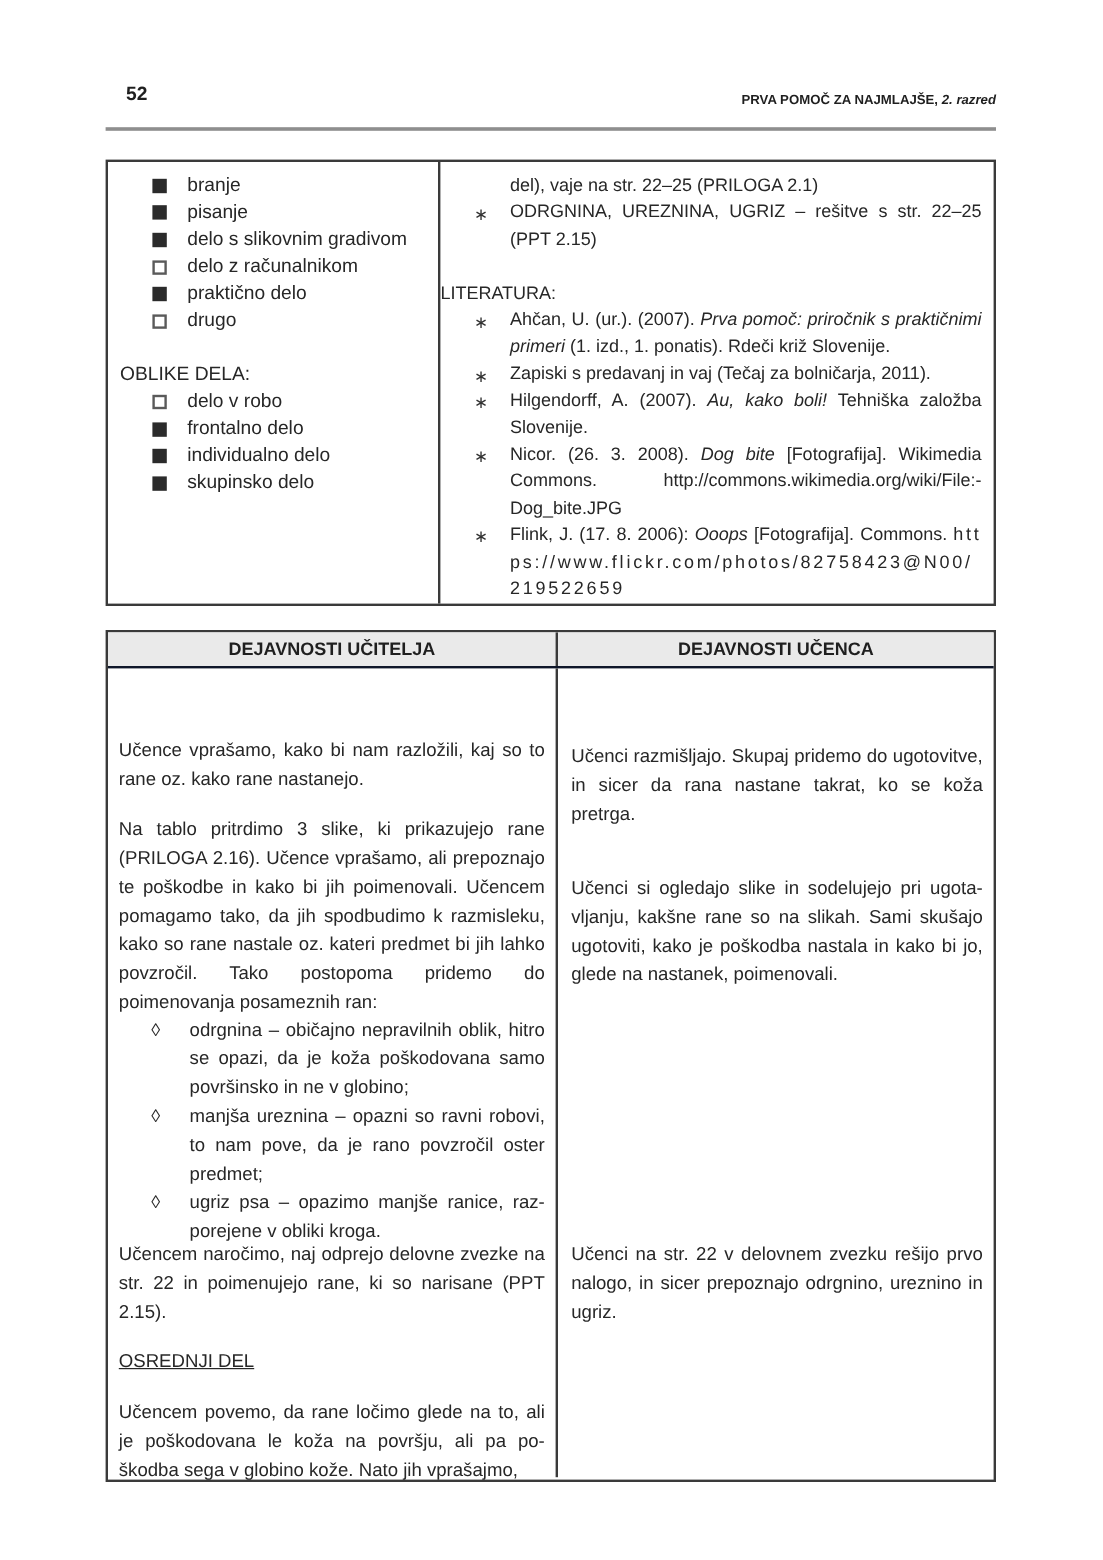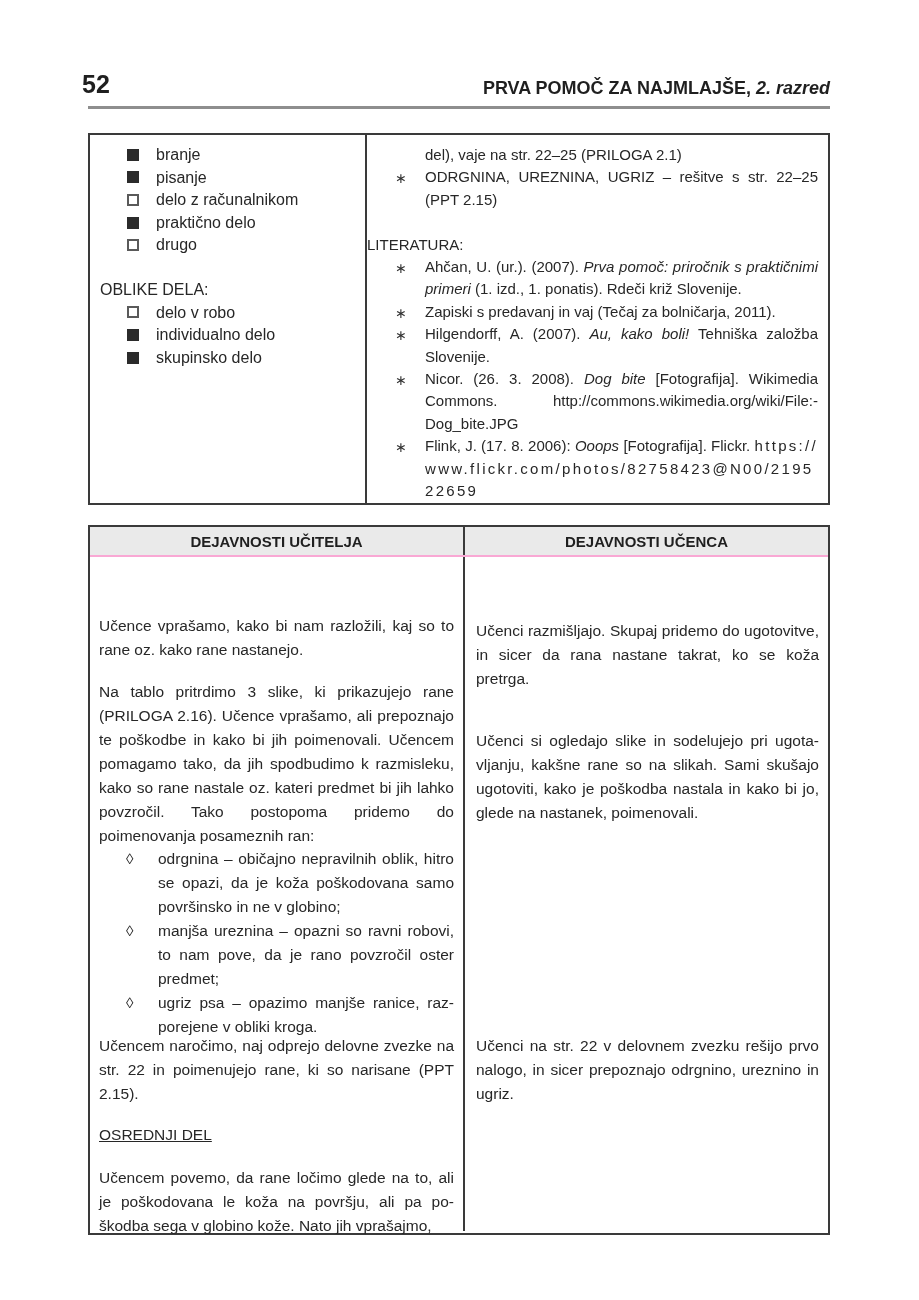--- a/index.html
+++ b/index.html
@@ -8,26 +8,26 @@
     width: 919px; height: 1300px;
     background: #ffffff;
     font-family: "Liberation Sans", sans-serif;
     color: #272727;
     position: relative;
     overflow: hidden;
   }
 
   
   .page-number {
-    position: absolute; left: 82px; top: 70px;
-    font-size: 25px; font-weight: bold; color:#1f1f1f;
+    position: absolute; left: 105px; top: 70px;
+    font-size: 16px; font-weight: bold; color:#1f1f1f;
   }
   .page-title {
     position: absolute; right: 89px; top: 78px;
-    font-size: 18px; font-weight: bold; color:#1f1f1f;
+    font-size: 11px; font-weight: bold; color:#1f1f1f;
     white-space: nowrap;
   }
   .page-title .it { font-style: italic; }
   .header-rule {
     position: absolute; left: 88px; top: 106px;
     width: 742px; height: 3px; background:#8e8e8e;
   }
 
   
   .methods-box {
@@ -64,21 +64,21 @@
   }
   .b-item .it { font-style: italic; }
   .url-spaced { letter-spacing: 2.3px; overflow-wrap: anywhere; word-break: break-all; }
 
   
   .activities-table {
     position: absolute; left: 88px; top: 525px;
     width: 742px; height: 710px;
     border: 2px solid #3a3a3a;
   }
-  .at-header { display:flex; height: 30px; border-bottom: 2px solid #f9a8d4; }
+  .at-header { display:flex; height: 30px; border-bottom: 2px solid #0f172a; }
   .at-hcell {
     background:#eaeaea; font-weight: bold; font-size: 15px;
     display:flex; align-items:center; justify-content:center;
     color:#1f1f1f;
   }
   .at-hcell.left { width: 375px; border-right: 2px solid #3a3a3a; }
   .at-hcell.right { flex:1; }
   .at-body { position: relative; height: 674px; }
   .at-cell { position:absolute; top:0; height:100%; }
   .at-cell.left { left:0; width:375px; border-right:2px solid #3a3a3a; }
@@ -110,37 +110,45 @@
     <div id="method-list">
         <div class="cb-row">
           <span class="cb filled"></span>
           <span class="cb-label">branje</span>
         </div>
         <div class="cb-row">
           <span class="cb filled"></span>
           <span class="cb-label">pisanje</span>
         </div>
         <div class="cb-row">
+          <span class="cb filled"></span>
+          <span class="cb-label">delo s slikovnim gradivom</span>
+        </div>
+        <div class="cb-row">
           <span class="cb empty"></span>
           <span class="cb-label">delo z računalnikom</span>
         </div>
         <div class="cb-row">
           <span class="cb filled"></span>
           <span class="cb-label">praktično delo</span>
         </div>
         <div class="cb-row">
           <span class="cb empty"></span>
           <span class="cb-label">drugo</span>
         </div>
       </div>
     <div class="oblike-title">OBLIKE DELA:</div>
     <div id="oblike-list">
         <div class="cb-row">
           <span class="cb empty"></span>
           <span class="cb-label">delo v robo</span>
+        </div>
+        <div class="cb-row">
+          <span class="cb filled"></span>
+          <span class="cb-label">frontalno delo</span>
         </div>
         <div class="cb-row">
           <span class="cb filled"></span>
           <span class="cb-label">individualno delo</span>
         </div>
         <div class="cb-row">
           <span class="cb filled"></span>
           <span class="cb-label">skupinsko delo</span>
         </div>
       </div>
@@ -150,21 +158,21 @@
     <div class="b-item">
       <span class="ast">∗</span>
       <span>ODRGNINA, UREZNINA, UGRIZ – rešitve s str. 22–25 (PPT 2.15)</span>
     </div>
     <div class="lit-title">LITERATURA:</div>
     <div id="ref-list">
         <div class="b-item"><span class="ast">∗</span><span><span>Ahčan, U. (ur.). (2007). </span><span class="it">Prva pomoč: priročnik s prak­tičnimi primeri</span><span> (1. izd., 1. ponatis). Rdeči križ Slovenije.</span></span></div>
         <div class="b-item"><span class="ast">∗</span><span><span>Zapiski s predavanj in vaj (Tečaj za bolničarja, 2011).</span></span></div>
         <div class="b-item"><span class="ast">∗</span><span><span>Hilgendorff, A. (2007). </span><span class="it">Au, kako boli!</span><span> Tehniška založba Slovenije.</span></span></div>
         <div class="b-item"><span class="ast">∗</span><span><span>Nicor. (26. 3. 2008). </span><span class="it">Dog bite</span><span> [Fotografija]. Wikimedia Commons. http://commons.wikimedia.org/wiki/File:-​Dog_bite.JPG</span></span></div>
-        <div class="b-item"><span class="ast">∗</span><span><span>Flink, J. (17. 8. 2006): </span><span class="it">Ooops</span><span> [Fotografija]. Flickr. </span><span class="url-spaced">https://www.flickr.com/photos/82758423@N00/219522659</span></span></div>
+        <div class="b-item"><span class="ast">∗</span><span><span>Flink, J. (17. 8. 2006): </span><span class="it">Ooops</span><span> [Fotografija]. Commons. </span><span class="url-spaced">https://www.flickr.com/photos/82758423@N00/219522659</span></span></div>
       </div>
   </div>
 </div>
 
 <div class="activities-table">
   <div class="at-header">
     <div class="at-hcell left">DEJAVNOSTI UČITELJA</div>
     <div class="at-hcell right">DEJAVNOSTI UČENCA</div>
   </div>
   <div class="at-body">

